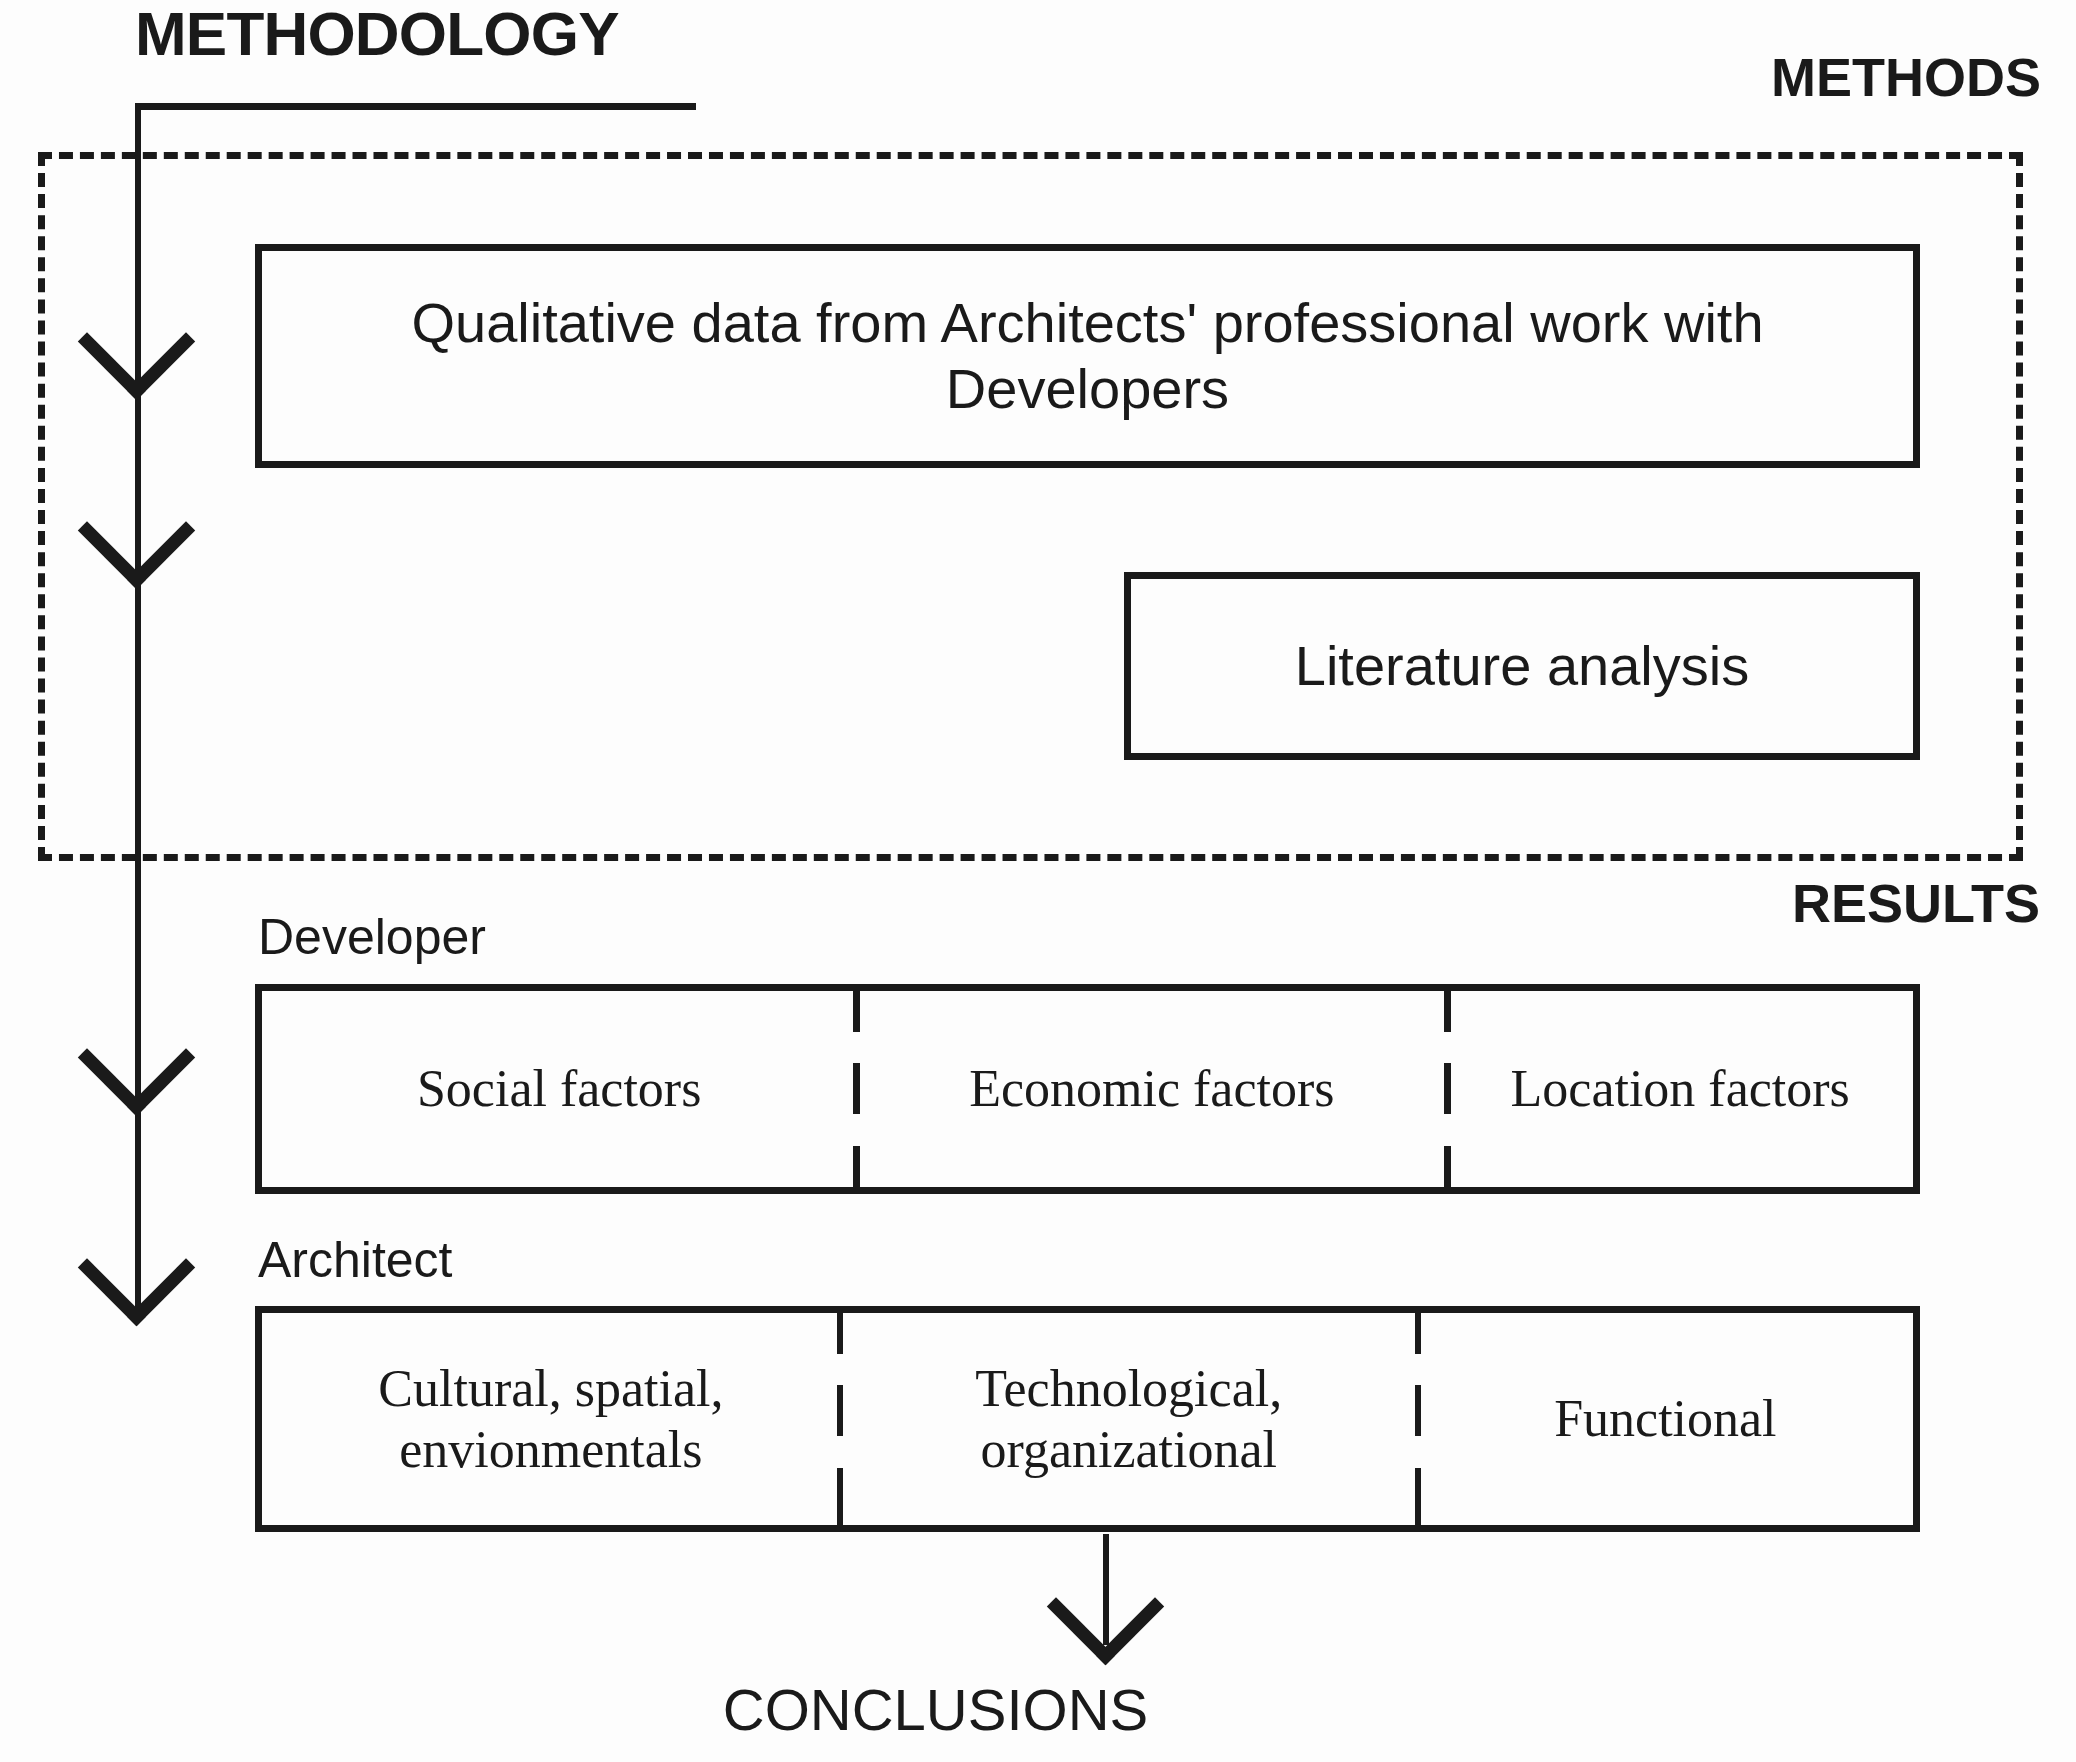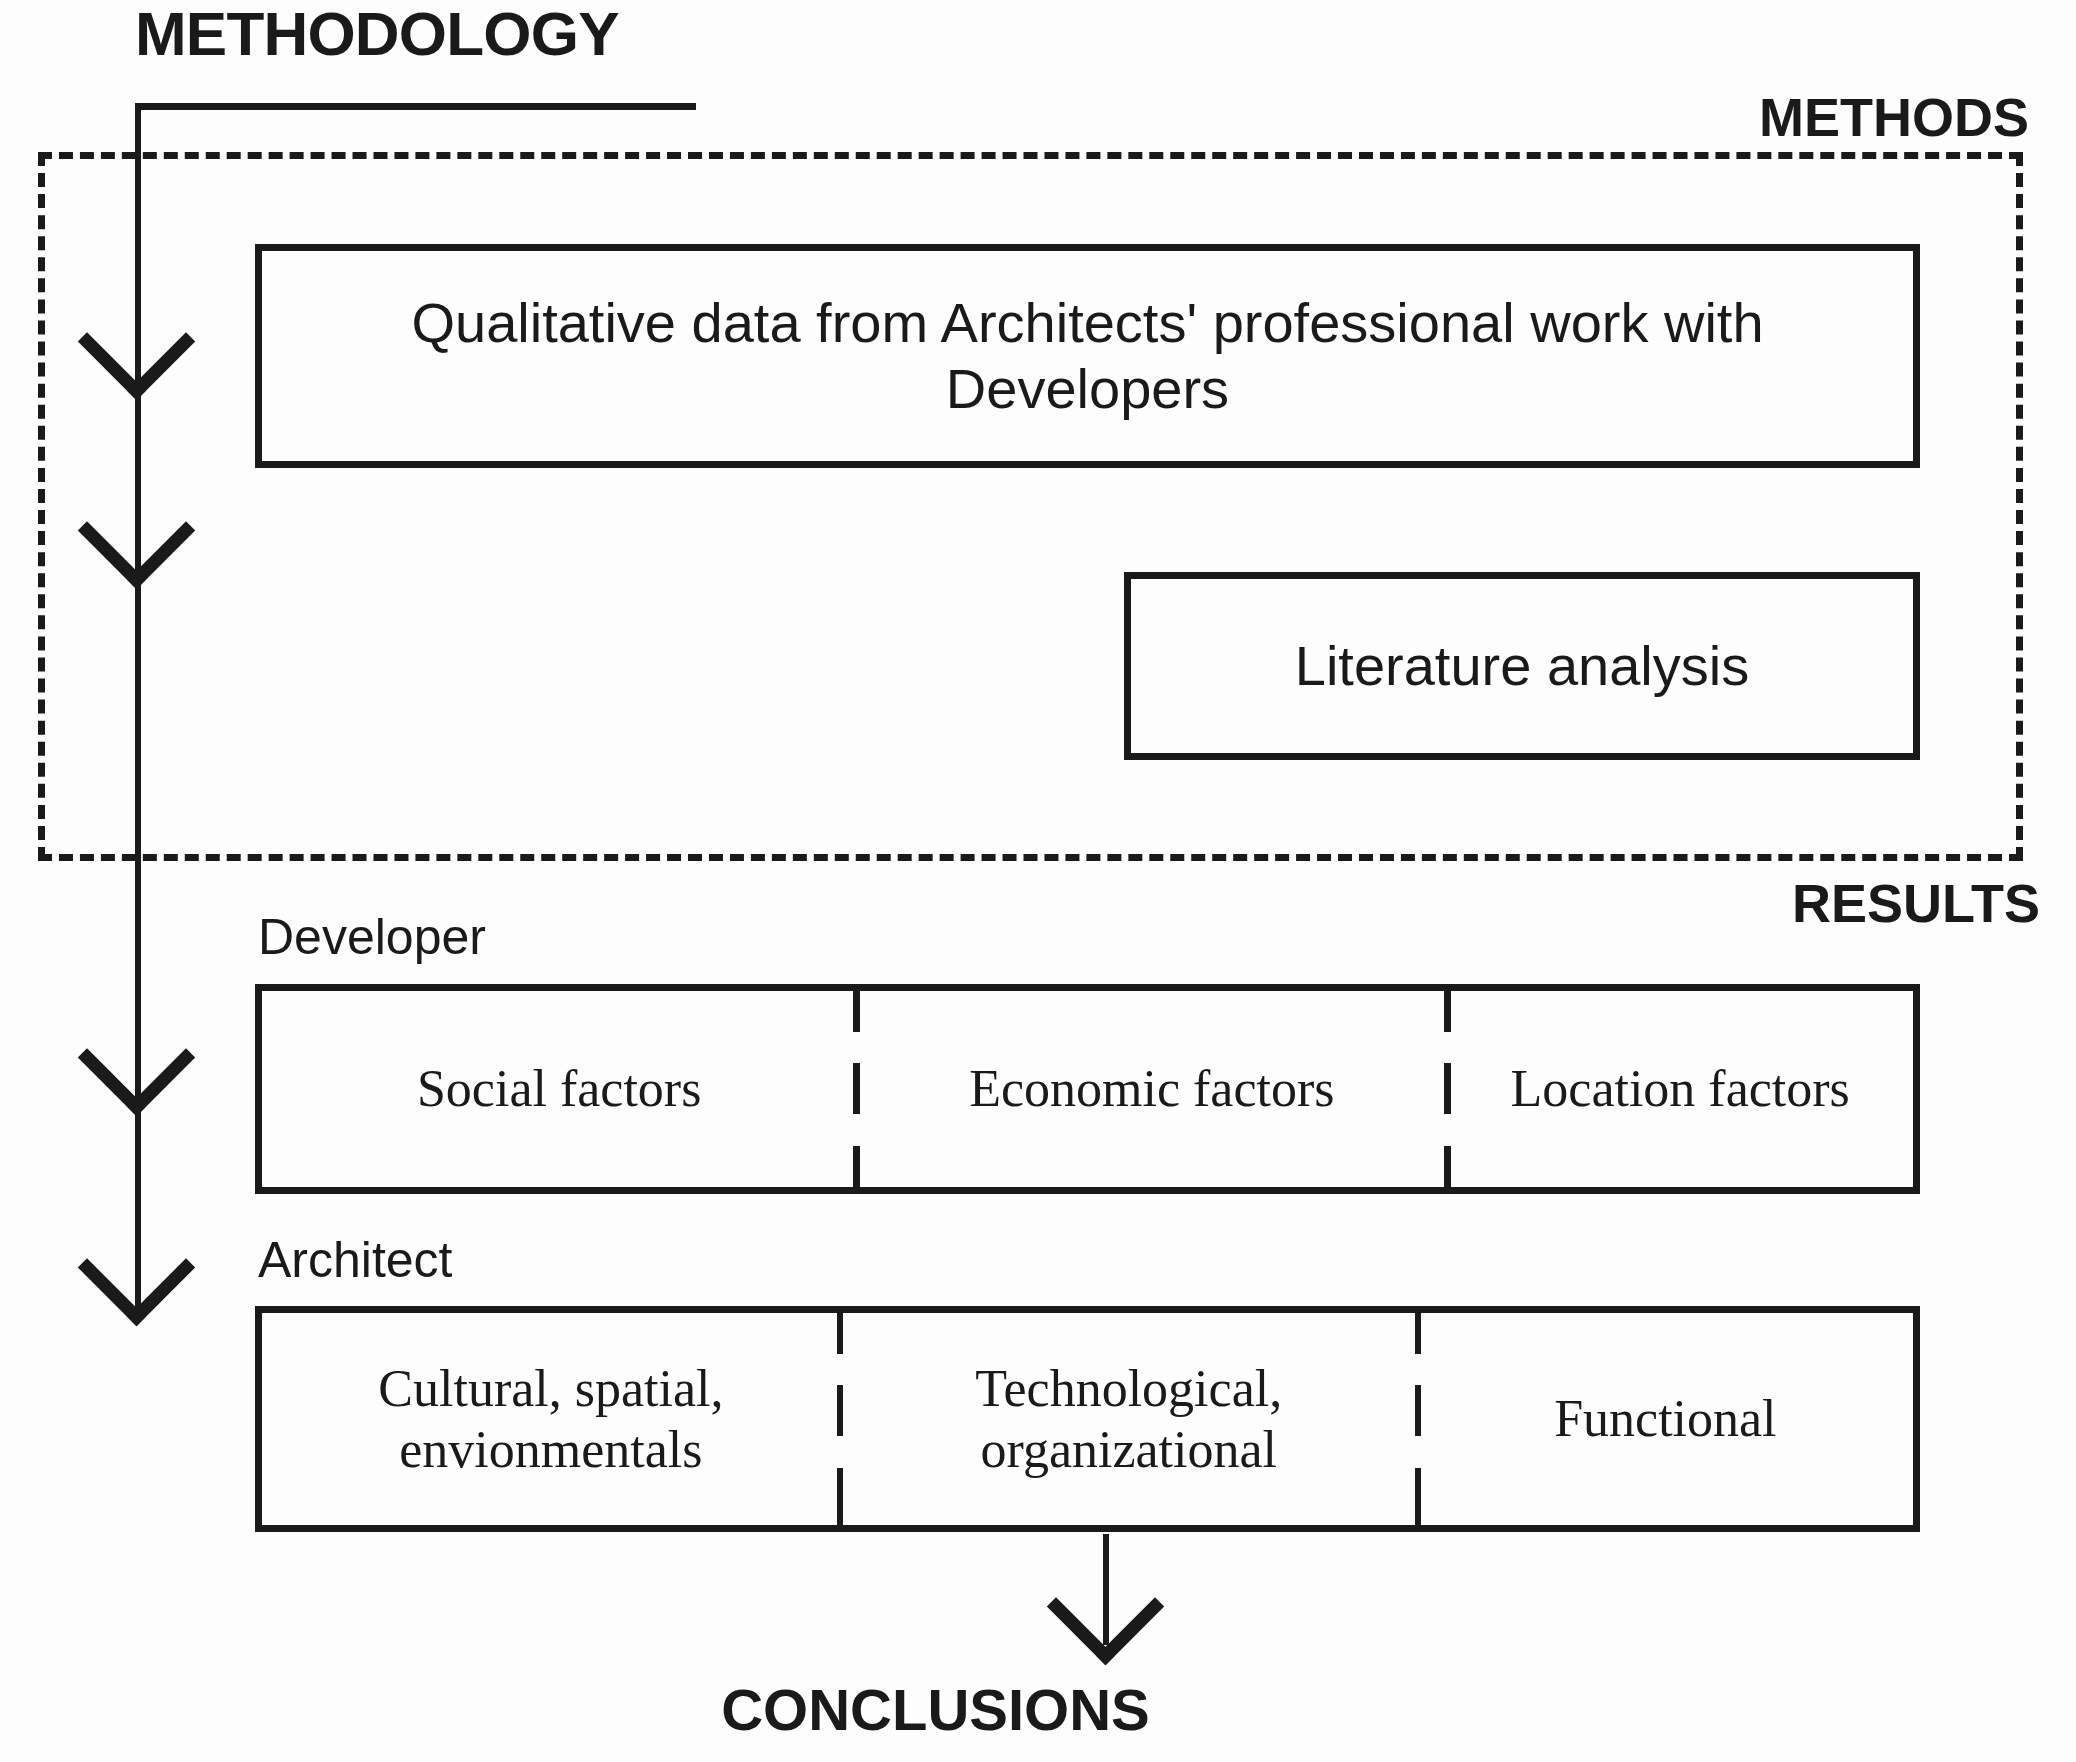--- a/index.html
+++ b/index.html
@@ -23,45 +23,44 @@
     left: 135px;
     top: 3px;
     font-size: 62px;
     font-weight: bold;
     letter-spacing: -0.8px;
     line-height: 1;
     white-space: nowrap;
   }
   .hdg-methods {
     position: absolute;
-    right: 48px;
+    right: 36px;
     top: 50px;
     font-size: 54px;
     font-weight: 600;
     line-height: 1;
     white-space: nowrap;
-    margin-top: 40px;
   }
   .hdg-results {
     position: absolute;
     right: 37px;
     top: 876px;
     font-size: 54px;
     font-weight: bold;
     line-height: 1;
     white-space: nowrap;
   }
   .hdg-conclusions {
     position: absolute;
     left: 0;
     top: 1681px;
     width: 1871px;
     text-align: center;
     font-size: 58px;
-    font-weight: 700;
+    font-weight: 400;
     line-height: 1;
   }
   .role-label {
     position: absolute;
     left: 258px;
     font-size: 50px;
     font-weight: normal;
     line-height: 1;
     white-space: nowrap;
   }

